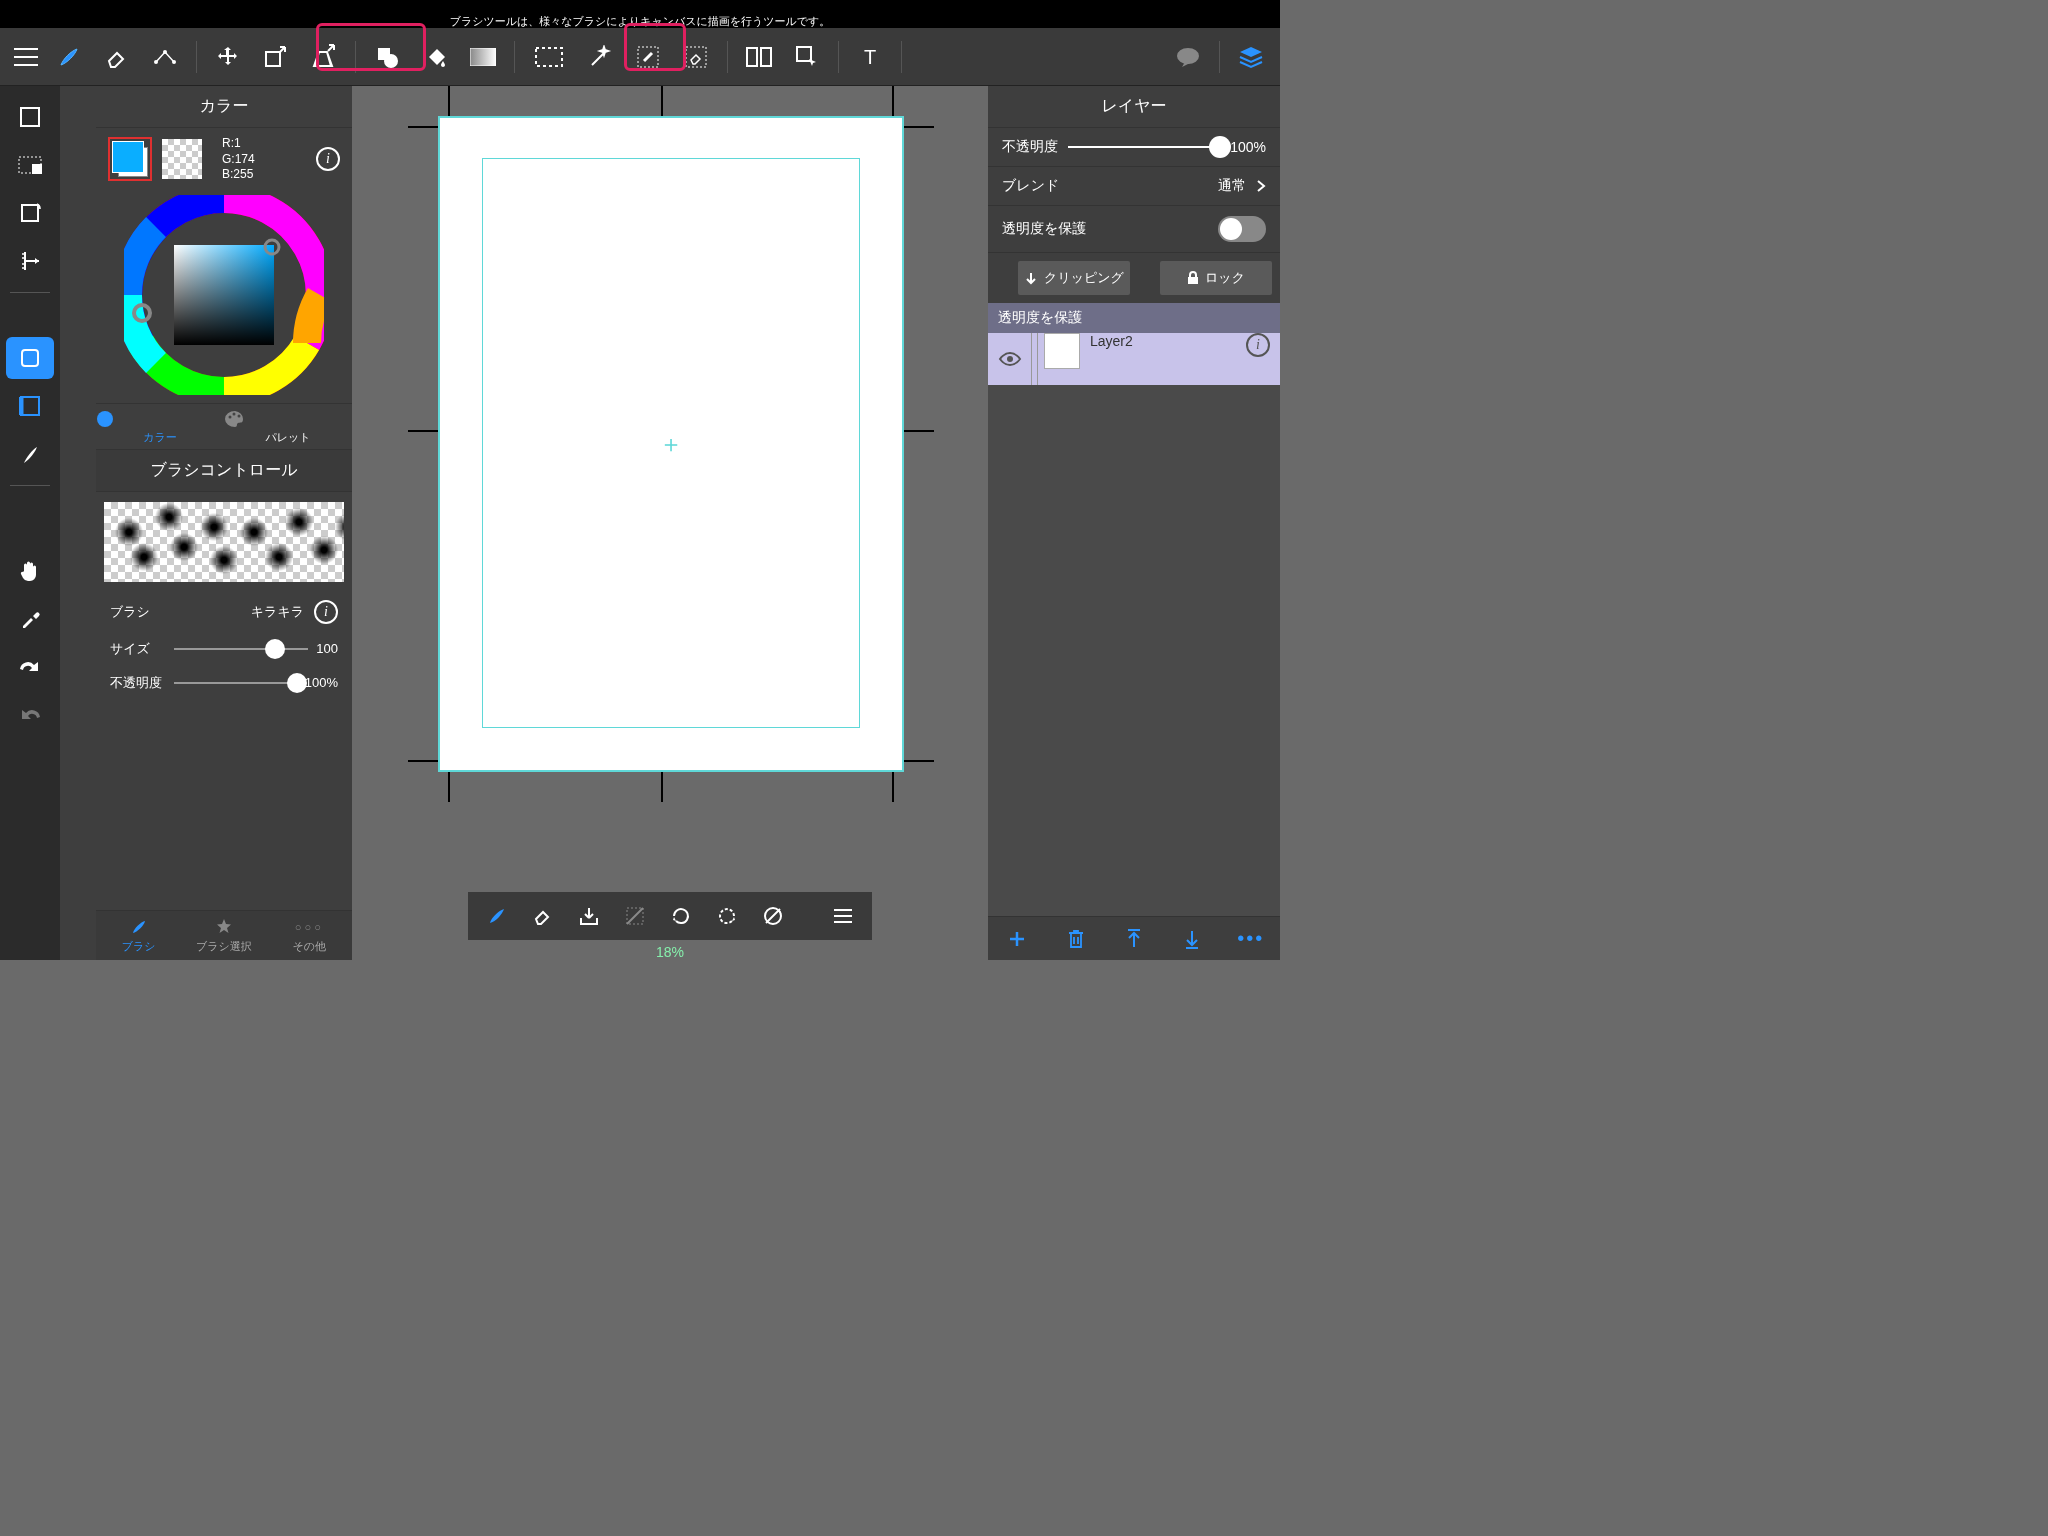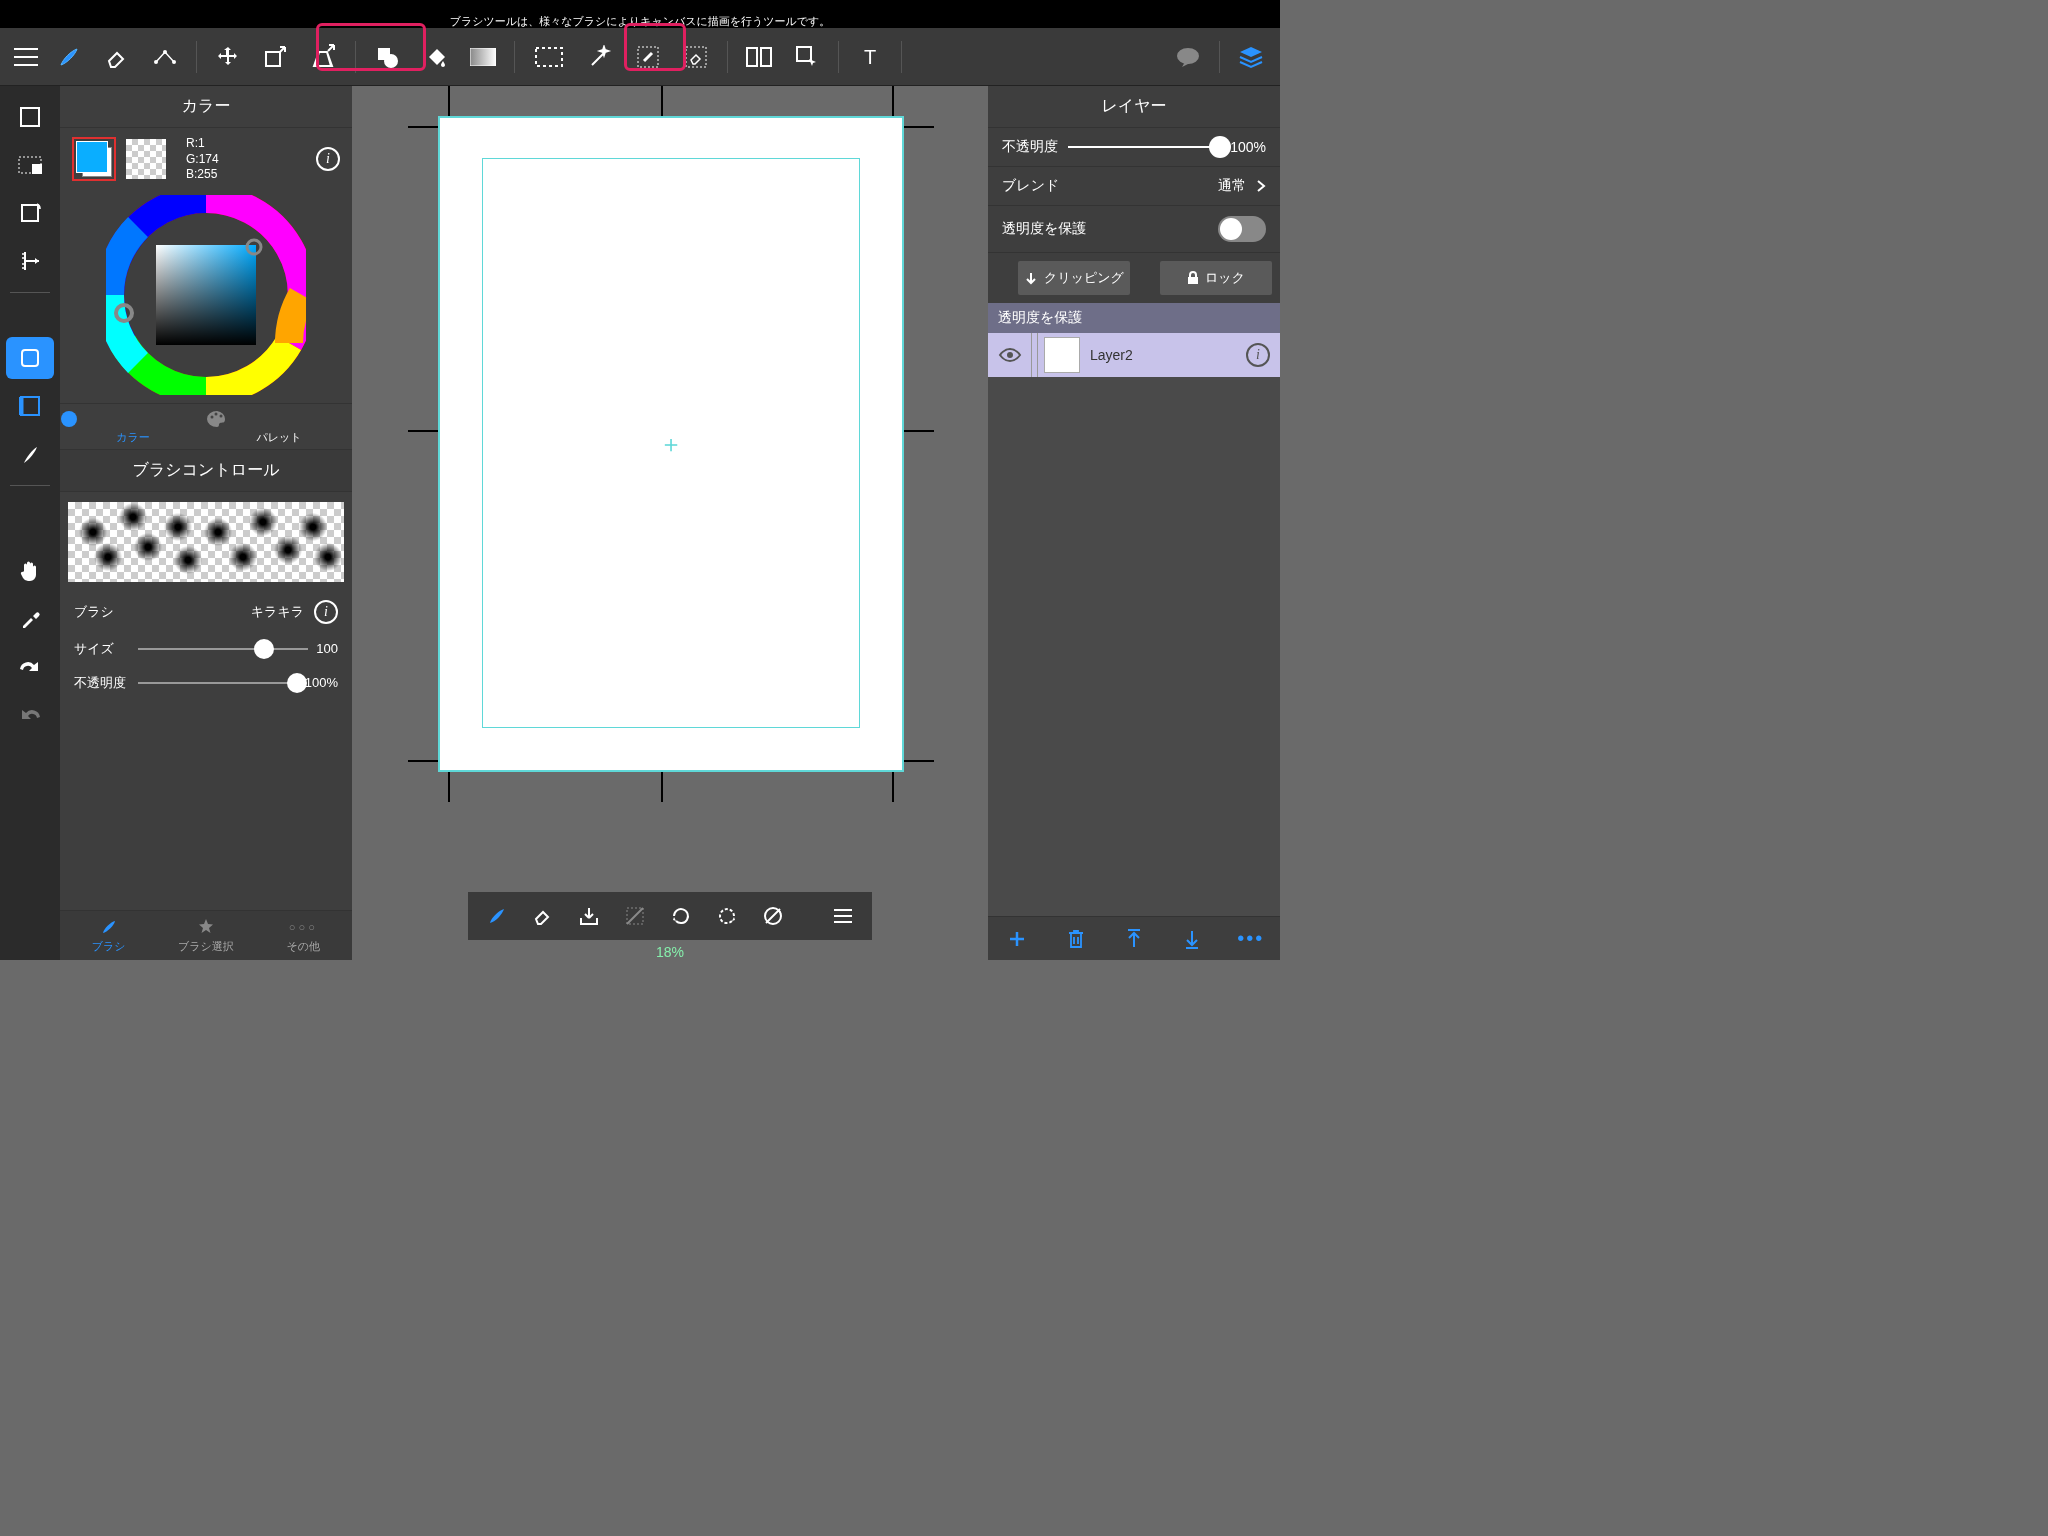--- a/index.html
+++ b/index.html
@@ -12,21 +12,21 @@
 .top-tool { width: 46px; height: 42px; display: flex; align-items: center; justify-content: center; cursor: pointer; border-radius: 4px; position: relative; }
 .top-tool.wide { width: 52px; }
 .top-tool.active svg { stroke: #55b5ff; fill: #55b5ff; }
 .top-divider { width: 1px; height: 32px; background: #555; margin: 0 6px; }
 .highlight-box { position: absolute; border: 3px solid #e02060; border-radius: 6px; pointer-events: none; }
 .main-body { display: flex; height: calc(960px - 86px); }
 .left-rail { width: 60px; background: #2b2b2b; display: flex; flex-direction: column; align-items: center; padding-top: 10px; }
 .rail-tool { width: 48px; height: 42px; display: flex; align-items: center; justify-content: center; cursor: pointer; margin-bottom: 6px; border-radius: 6px; }
 .rail-tool.active { background: #2a93ff; }
 .rail-divider { width: 40px; height: 1px; background: #555; margin: 4px 0; }
-.left-panel { width: 292px; background: #3e3e3e; display: flex; flex-direction: column; }
+.left-panel { width: 292px; background: #3e3e3e; display: flex; flex-direction: column; padding-left: 36px; }
 .panel-title { text-align: center; font-size: 16px; padding: 10px 0; border-bottom: 1px solid #333; }
 .color-header { display: flex; align-items: center; padding: 8px 12px; gap: 10px; }
 .swatch-stack { width: 44px; height: 44px; position: relative; border: 2px solid #e03030; }
 .swatch-fg { position: absolute; width: 32px; height: 32px; top: 2px; left: 2px; background: #0aaeff; border: 1px solid #fff; z-index: 2;}
 .swatch-bg { position: absolute; width: 30px; height: 30px; bottom: 2px; right: 2px; background: #fff; border: 1px solid #888; }
 .checker-sw { width: 40px; height: 40px; background-image: linear-gradient(45deg,#ccc 25%,transparent 25%,transparent 75%,#ccc 75%),linear-gradient(45deg,#ccc 25%,#fff 25%,#fff 75%,#ccc 75%); background-size: 12px 12px; background-position: 0 0,6px 6px; }
 .rgb-vals { font-size: 12px; line-height: 1.3; margin-left: 10px;}
 .info-circle { width: 24px; height: 24px; border: 2px solid #fff; border-radius: 50%; display: flex; align-items: center; justify-content: center; font-family: serif; font-style: italic; font-size: 14px; margin-left: auto;}
 .color-wheel-area { display: flex; justify-content: center; padding: 4px 0 8px; position: relative; }
 .tab-row { display: flex; border-top: 1px solid #333; border-bottom: 1px solid #333;}
@@ -58,21 +58,21 @@
 .zoom-label { position:absolute; bottom:0; left:50%; transform:translateX(-50%); font-size:14px; color:#86efac;}
 .right-panel { width: 292px; background:#3e3e3e; display:flex; flex-direction:column;}
 .rp-row { display:flex; align-items:center; padding:10px 14px; font-size:14px; border-bottom:1px solid #333;}
 .rp-slider { flex:1; height:2px; background:#fff; position:relative; margin:0 10px;}
 .rp-thumb { position:absolute; width:22px; height:22px; background:#fff; border-radius:50%; top:-10px; }
 .toggle { width:48px; height:26px; background:#888; border-radius:13px; position:relative; margin-left:auto;}
 .toggle-knob { position:absolute; width:22px; height:22px; background:#fff; border-radius:50%; top:2px; left:2px;}
 .btn-row { display:flex; padding:8px; gap:8px;}
 .gray-btn { flex:1; background:#5a5a5a; text-align:center; padding:8px 4px; font-size:13px; border-radius:2px; cursor:pointer; display:flex; align-items:center; justify-content:center; gap:6px;margin-left:22px;}
 .layer-list-hdr { background:#6e6e88; padding:6px 10px; font-size:14px;}
-.layer-row { display:flex; align-items:center; background:#c8c3ea; color:#333; height:44px;}
+.layer-row { display:flex; align-items:flex-start; background:#c8c3ea; color:#333; height:52px;}
 .layer-eye { width:44px; display:flex; align-items:center; justify-content:center; border-right:1px solid #999; height:100%; background:#c8c3ea;}
 .layer-thumb { width:36px; height:36px; background:#fff; margin:0 6px; border:1px solid #aaa;}
 .layer-name { flex:1; font-size:14px; padding-left:4px;}
 .layer-empty { flex:1; background:#4a4a4a;}
 .rp-bottom { display:flex; justify-content:space-around; padding:10px 0; border-top:1px solid #333; background:#3e3e3e;}
 .rp-bb { width:40px; display:flex; align-items:center; justify-content:center; cursor:pointer;}
 svg { display:block; }
 .spacer { flex:1; }
 </style>
 </head>

